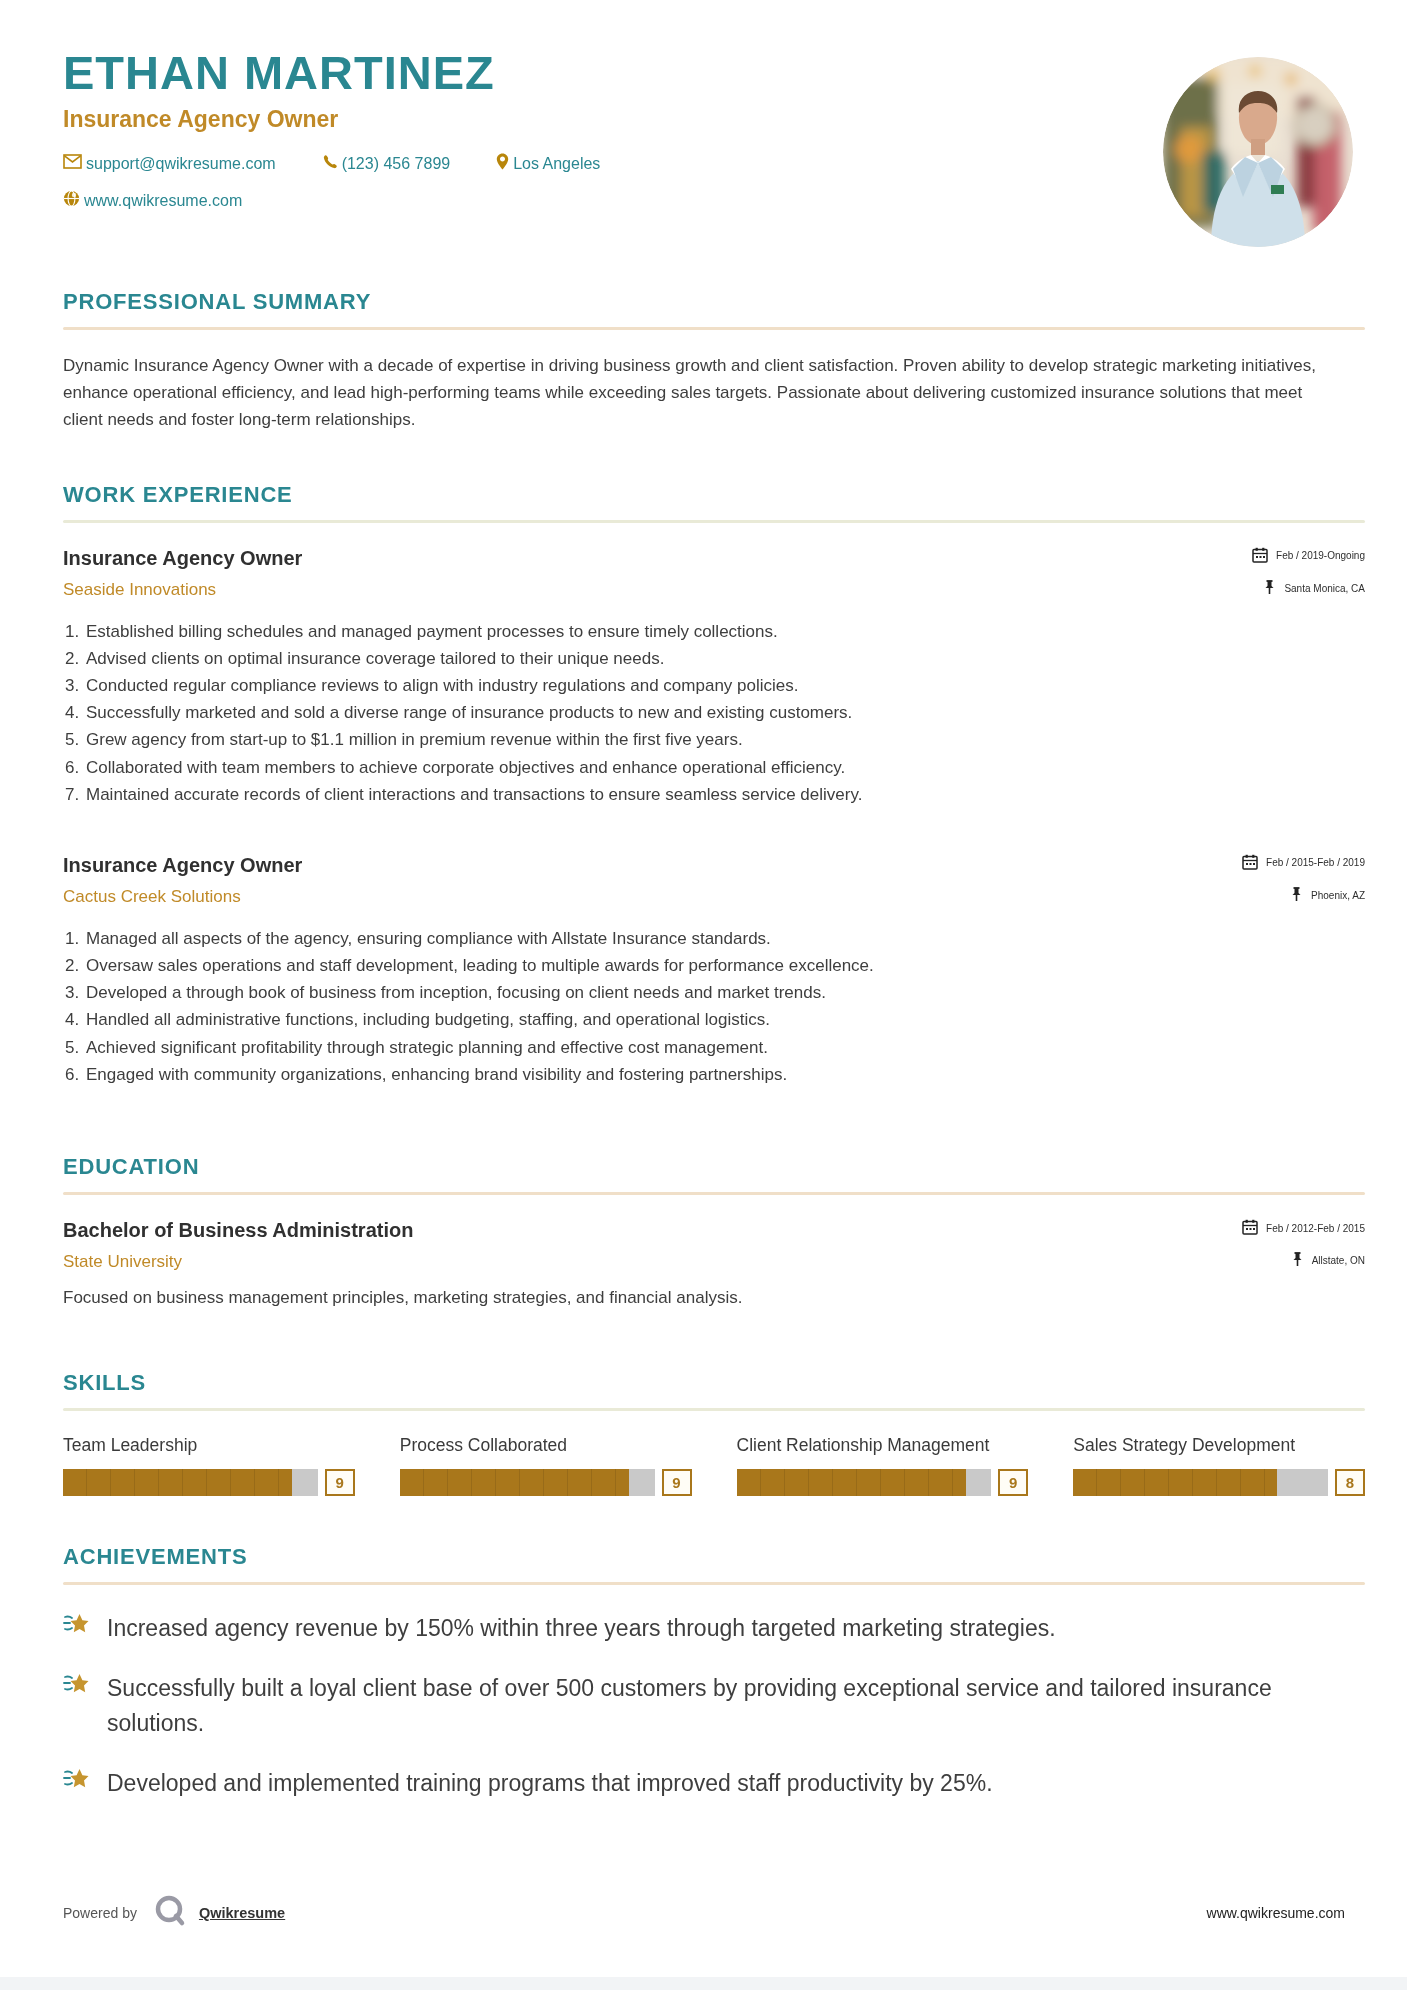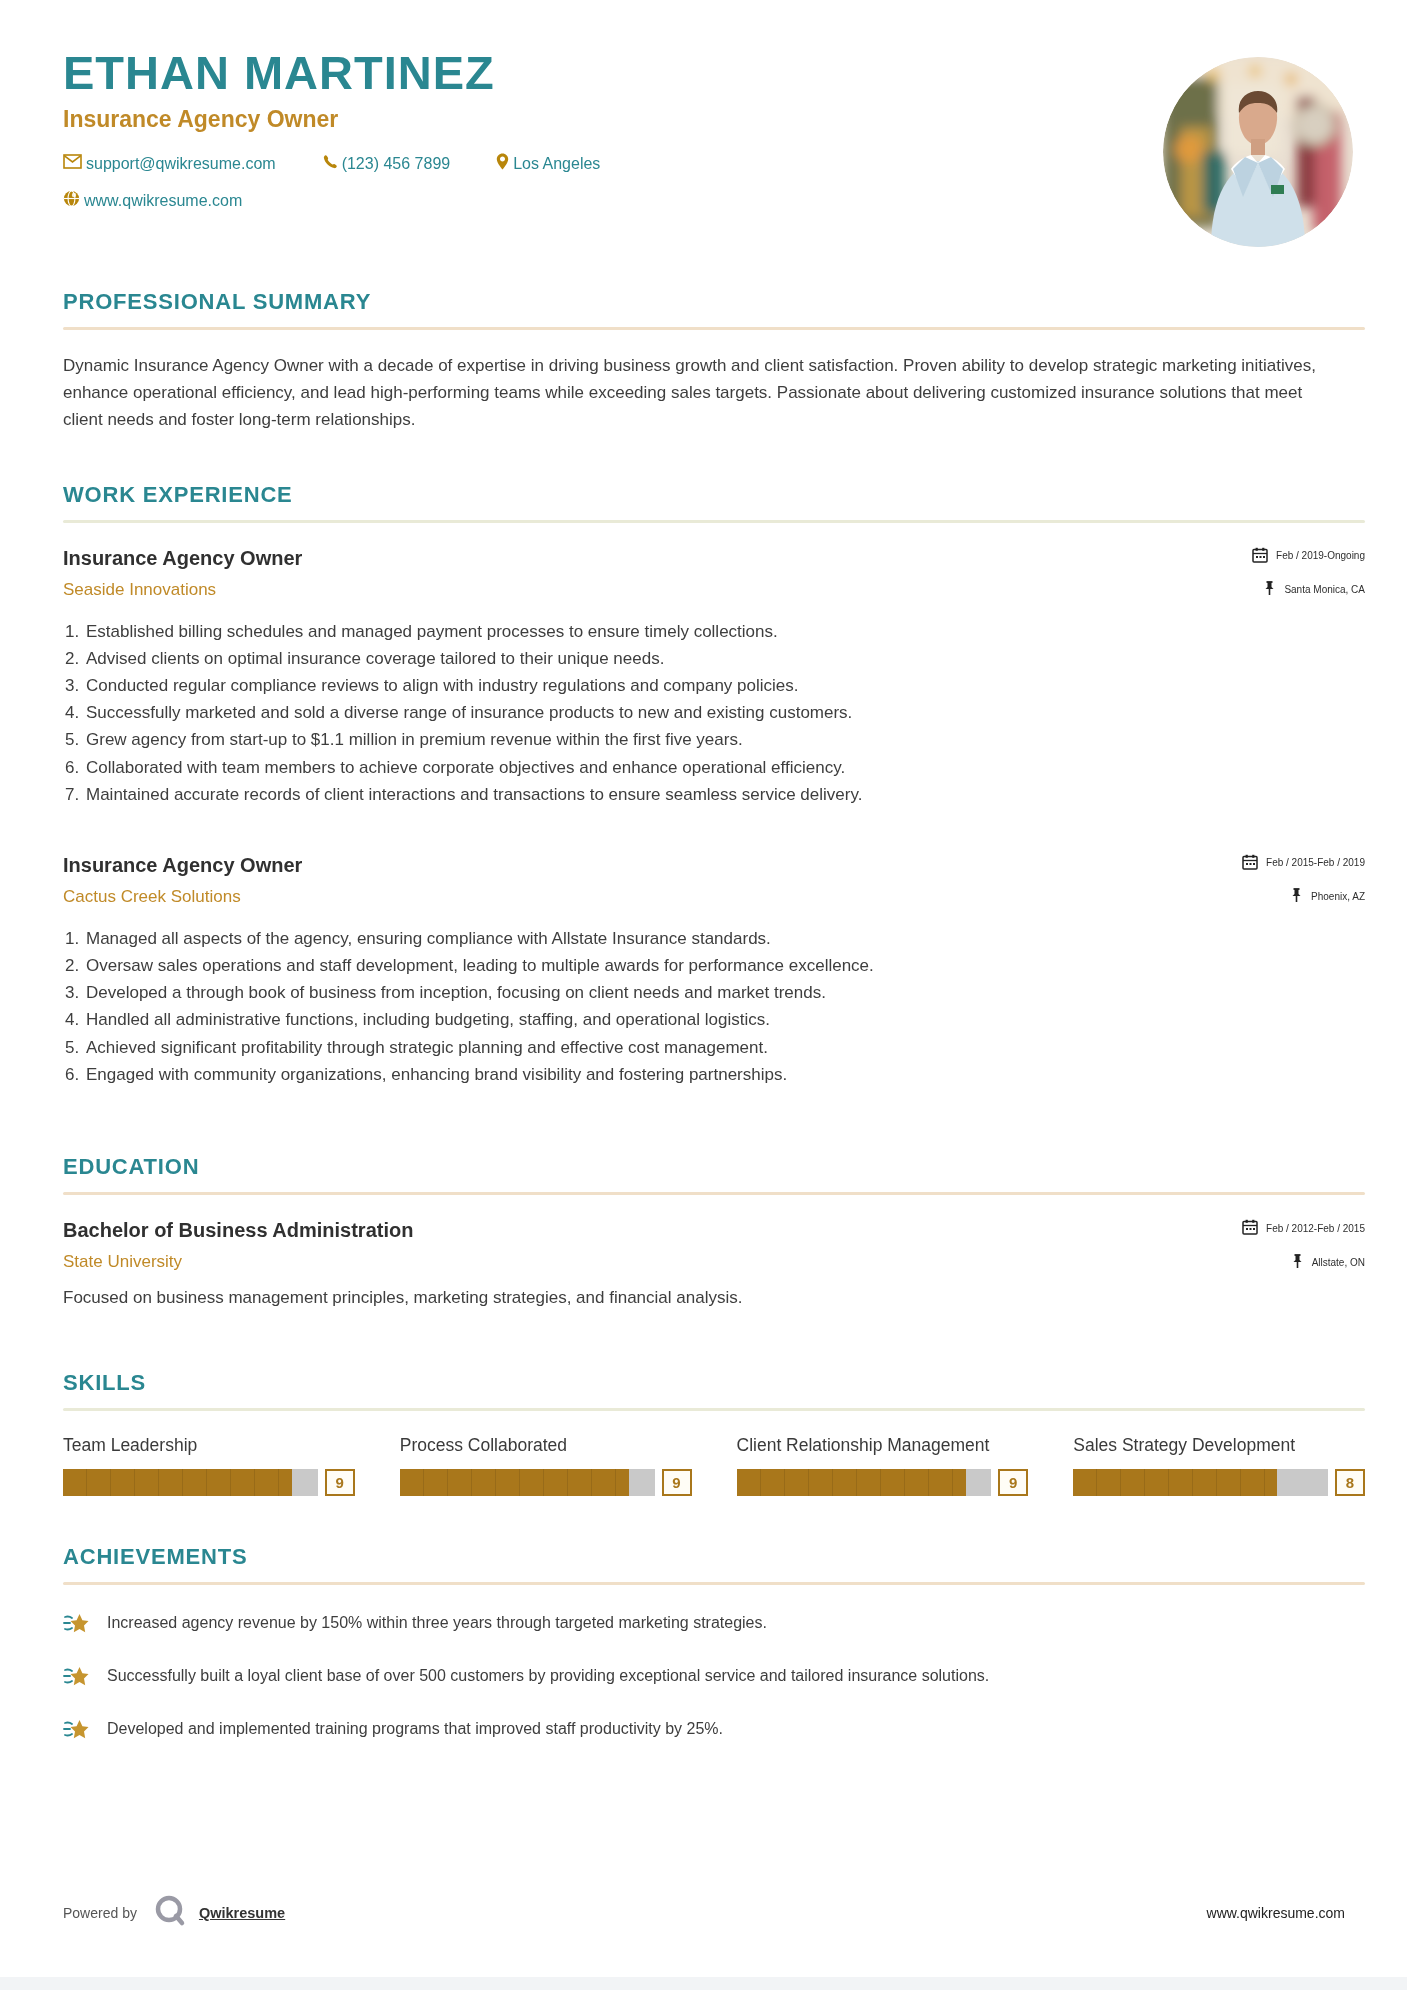--- a/index.html
+++ b/index.html
@@ -42,21 +42,21 @@
 
   .summary-text {
     margin-top:22px; font-size:17px; line-height:1.6;
     color:var(--text,#3e3e3e); max-width:1282px;
   }
 
   
   .entry { margin-top:24px; }
   .entry-head { display:flex; justify-content:space-between; align-items:flex-start; }
   .entry-title { font-size:20px; font-weight:700; color:#303030; }
-  .entry-sub   { display:flex; justify-content:space-between; align-items:center; margin-top:10px; }
+  .entry-sub   { display:flex; justify-content:space-between; align-items:flex-start; margin-top:10px; }
   .entry-company { font-size:17px; font-weight:500; color:var(--gold,#c08a28); }
   .meta { display:flex; align-items:center; gap:8px; font-size:10px; color:#2e2e2e; font-weight:500; white-space:nowrap; }
   .bullets { margin:18px 0 0 0; padding-left:21px; }
   .bullets li {
     font-size:17px; line-height:1.6; color:var(--text,#3e3e3e); padding-left:2px;
   }
   .job { margin-bottom:46px; }
   .job:last-child { margin-bottom:0; }
   .edu-desc { margin-top:16px; font-size:17px; color:var(--text,#3e3e3e); }
 
@@ -75,21 +75,21 @@
   .skill-badge {
     width:30px; height:27px; background:#fffdf6;
     border:2px solid var(--bar_gold,#a9771b);
     color:var(--bar_gold,#a9771b); font-size:15px; font-weight:700;
     display:flex; align-items:center; justify-content:center;
   }
 
   
   .ach-list { margin-top:26px; }
   .ach-item { display:flex; gap:18px; margin-bottom:24px; align-items:flex-start; }
-  .ach-item .txt { font-size:16px; line-height:1.55; color:var(--text,#3e3e3e); max-width:1180px; }
+  .ach-item .txt { font-size:23px; line-height:1.55; color:var(--text,#3e3e3e); max-width:1180px; }
   .ach-star { flex:0 0 auto; margin-top:1px; }
 
   
   .footer {
     position:absolute; left:63px; right:62px; bottom:58px;
     display:flex; align-items:center;
   }
   .powered-by { font-size:14px; color:#555; }
   .q-logo { margin:0 12px 0 16px; }
   .brand-link { font-size:14.5px; color:#333; font-weight:700; text-decoration:underline; }

